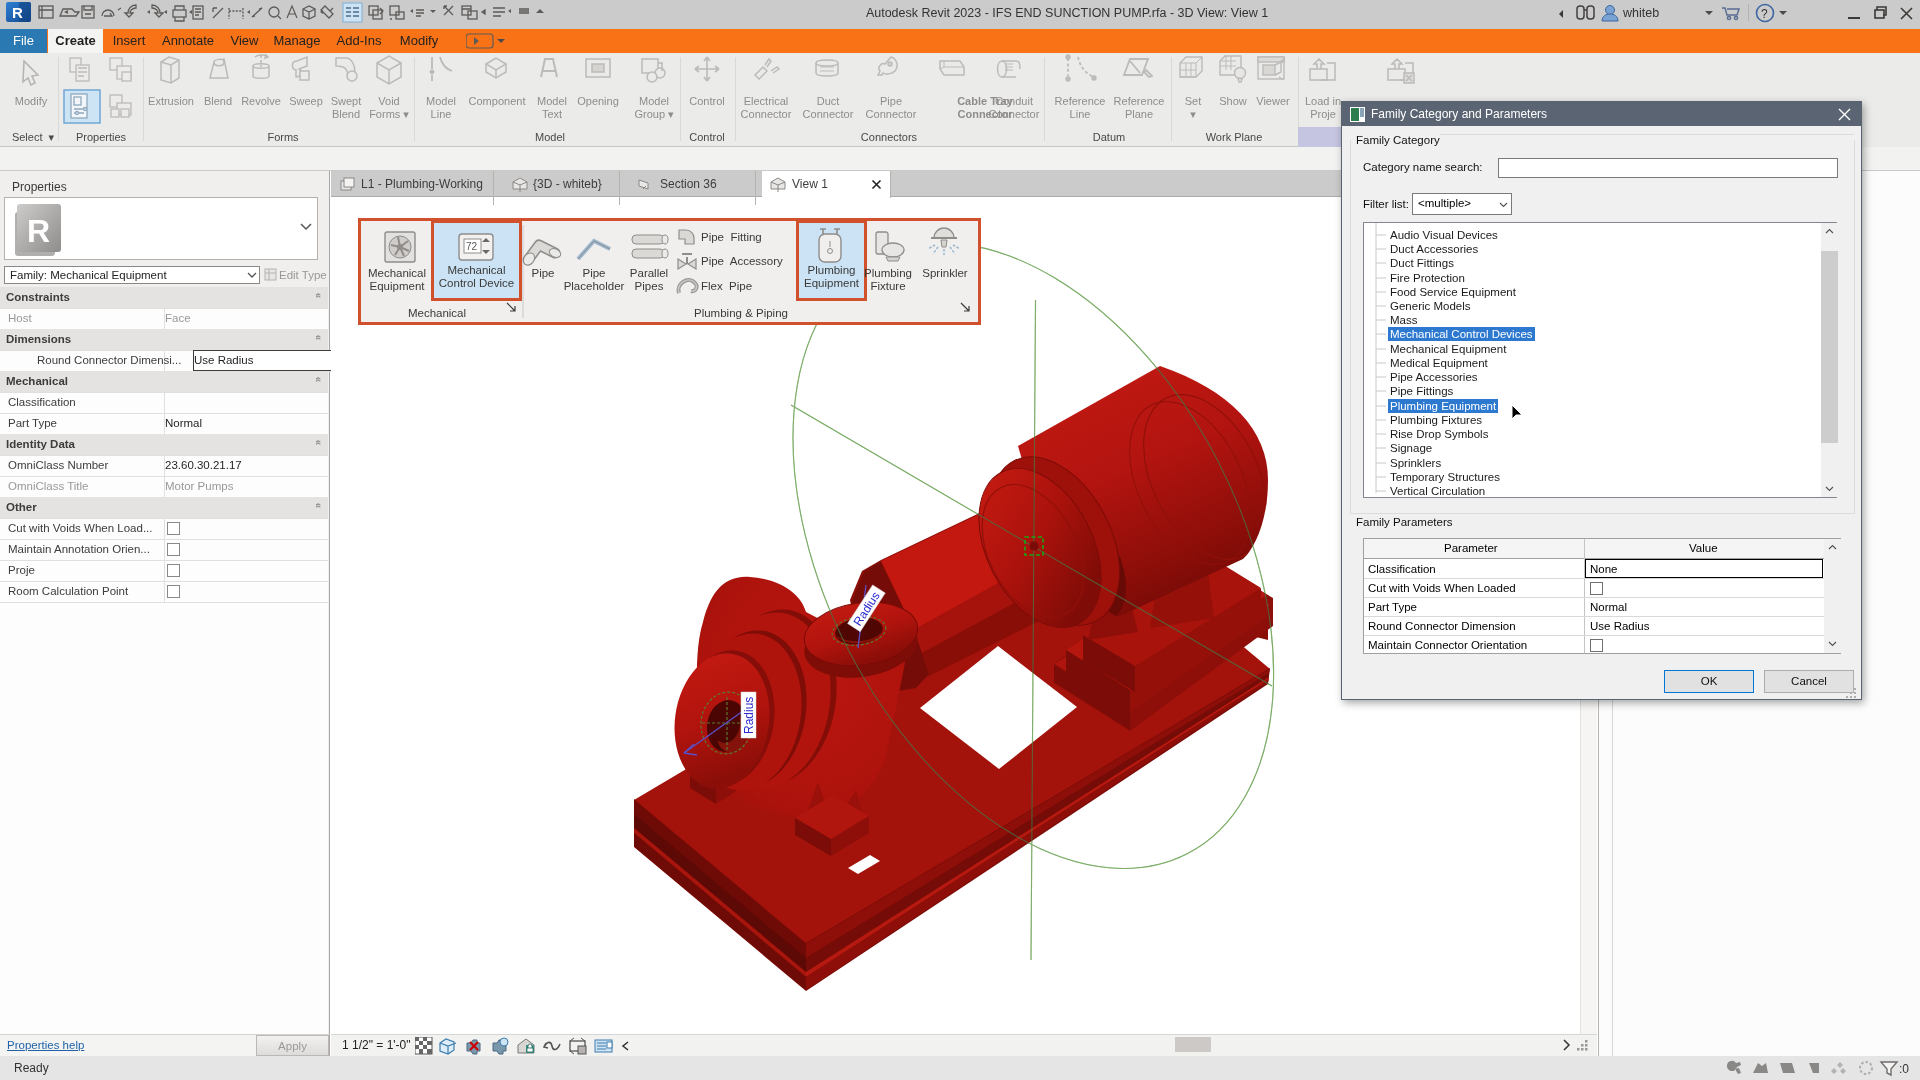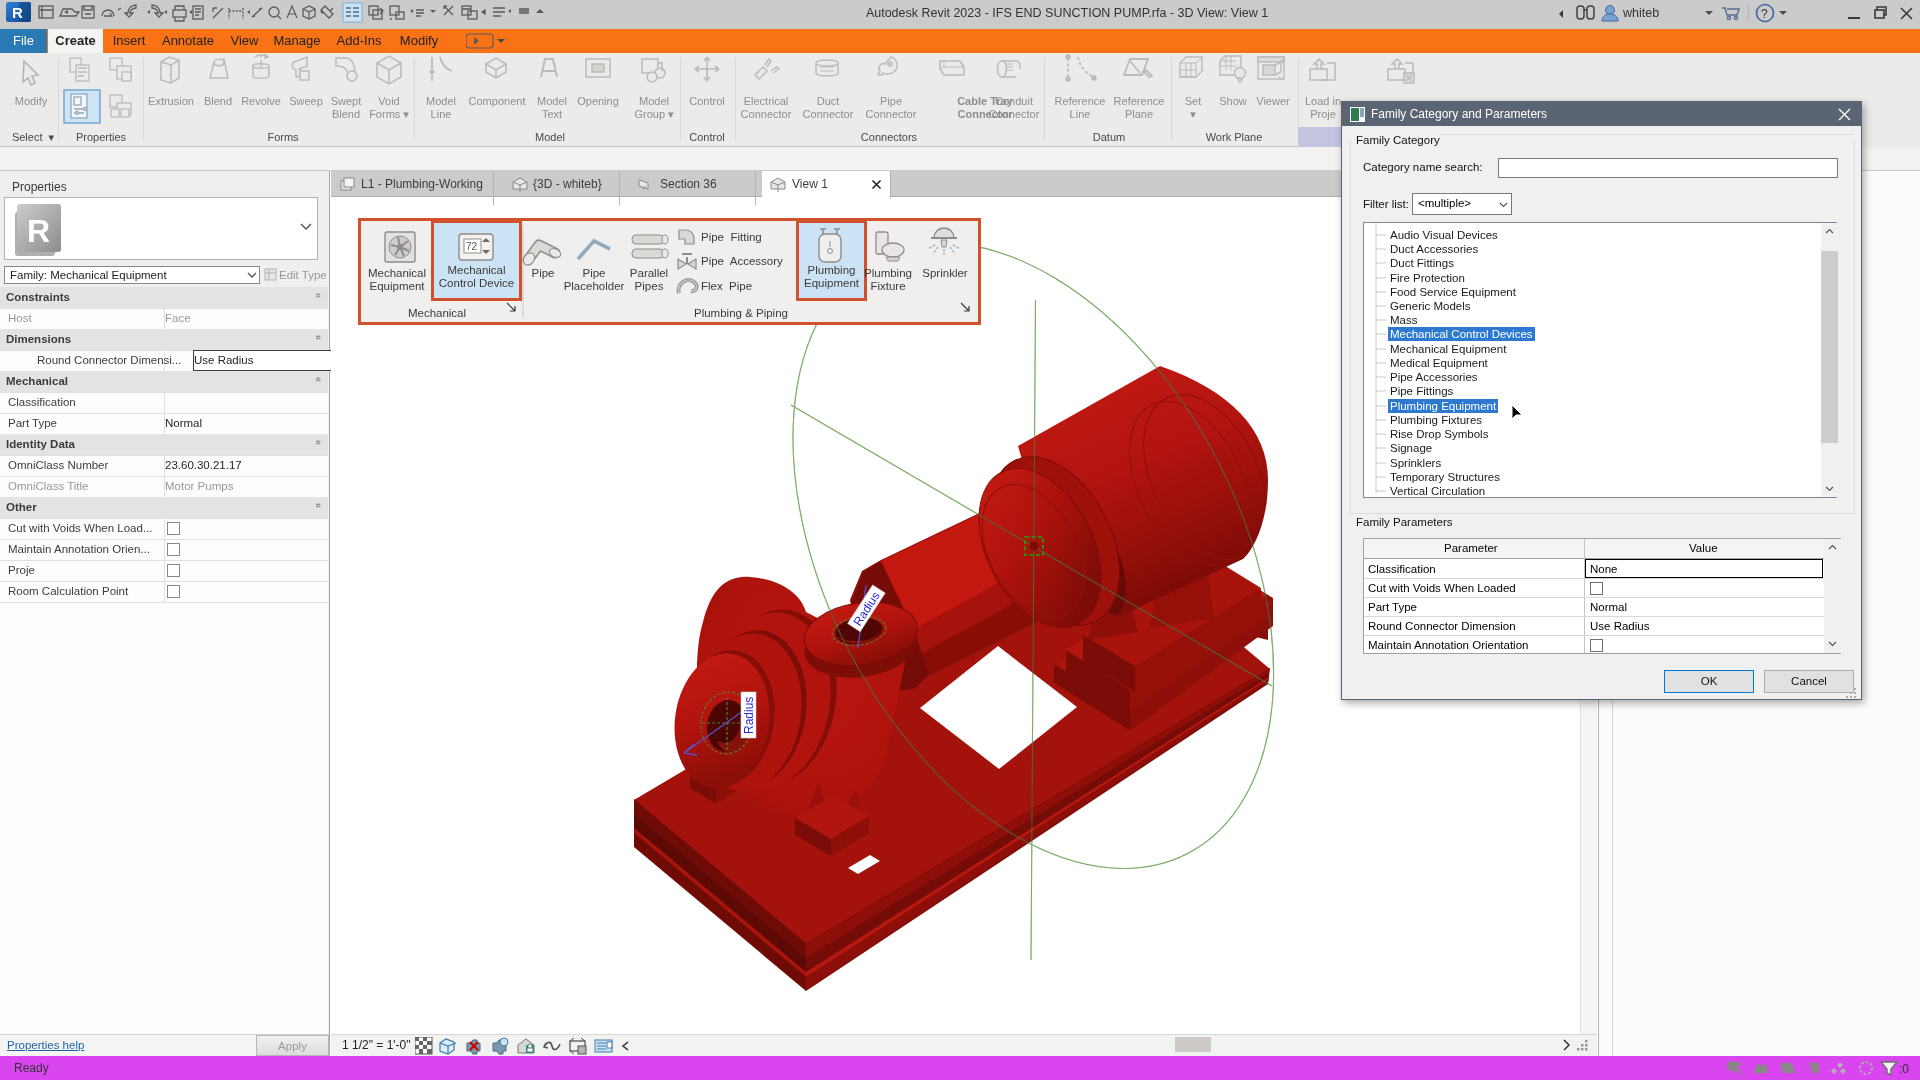--- a/index.html
+++ b/index.html
@@ -40,21 +40,21 @@
 #dtitle { position:absolute; left:0; top:0; width:519px; height:24px; background:#5a6472; color:#fff; font-size:12px; line-height:24px; }
 .dlbl { position:absolute; font-size:11.5px; color:#111; }
 #dlist { position:absolute; left:21px; top:120px; width:474px; height:276px; background:#fff; border:1px solid #82878f; }
 .ditem { position:absolute; left:2px; height:14px; font-size:11.5px; color:#1a1a1a; line-height:14px; white-space:nowrap; }
 .dsel { background:#2e79d0; color:#fff; }
 #dtable { position:absolute; left:21px; top:436px; width:478px; height:116px; background:#fff; border:1px solid #a0a0a0; }
 .trow { position:absolute; left:0; width:460px; height:19px; border-bottom:1px solid #d9d9d9; font-size:11.5px; }
 .btn { position:absolute; height:23px; background:#e1e1e1; border:1px solid #adadad; font-size:11.5px; color:#111; text-align:center; line-height:21px; }
 
 #viewbar { left:331px; top:1034px; width:1266px; height:22px; background:#f2f2f1; border-top:1px solid #d6d6d5; }
-#statusbar { left:0; top:1056px; width:1920px; height:24px; background:#d946ef; font-size:12px; color:#333; }
+#statusbar { left:0; top:1056px; width:1920px; height:24px; background:#e5e5e5; font-size:12px; color:#333; }
 #propfoot { left:0; top:1034px; width:330px; height:22px; background:#f4f4f3; border-top:1px solid #d5d2cf; border-right:1px solid #a9a6a3; }
 svg { display:block; }
 </style>
 </head>
 <body>
 <div class="abs" id="titlebar">
 <svg width="1920" height="29" viewBox="0 0 1920 29">
  <defs>
   <linearGradient id="rlogo" x1="0" y1="0" x2="1" y2="1">
    <stop offset="0" stop-color="#2e7fd4"></stop>
@@ -835,21 +835,21 @@
       </div>
   <div class="trow" style="top:59px;">
         <span class="abs" style="left:4px;top:3px;">Part Type</span>
         <span class="abs" style="left:226px;top:3px;">Normal</span>
       </div>
   <div class="trow" style="top:78px;">
         <span class="abs" style="left:4px;top:3px;">Round Connector Dimension</span>
         <span class="abs" style="left:226px;top:3px;">Use Radius</span>
       </div>
   <div class="trow" style="top:97px;height:17px;border-bottom:none;">
-        <span class="abs" style="left:4px;top:3px;">Maintain Annotation Orientation</span>
+        <span class="abs" style="left:4px;top:3px;">Maintain Connector Orientation</span>
         <span class="abs" style="left:226px;top:3px;width:13px;height:13px;background:#fff;border:1px solid #707070;"></span>
       </div>
   <div class="abs" style="left:460px;top:0;width:17px;height:114px;background:#f0f0f0;">
    <svg class="abs" style="left:4px;top:5px;" width="9" height="6" viewBox="0 0 9 6">
           <path d="M1,5 l3.5,-3.5 L8,5" stroke="#555" stroke-width="1.2" fill="none"></path>
         </svg>
    <svg class="abs" style="left:4px;top:102px;" width="9" height="6" viewBox="0 0 9 6">
           <path d="M1,1 l3.5,3.5 L8,1" stroke="#555" stroke-width="1.2" fill="none"></path>
         </svg>
   </div>

